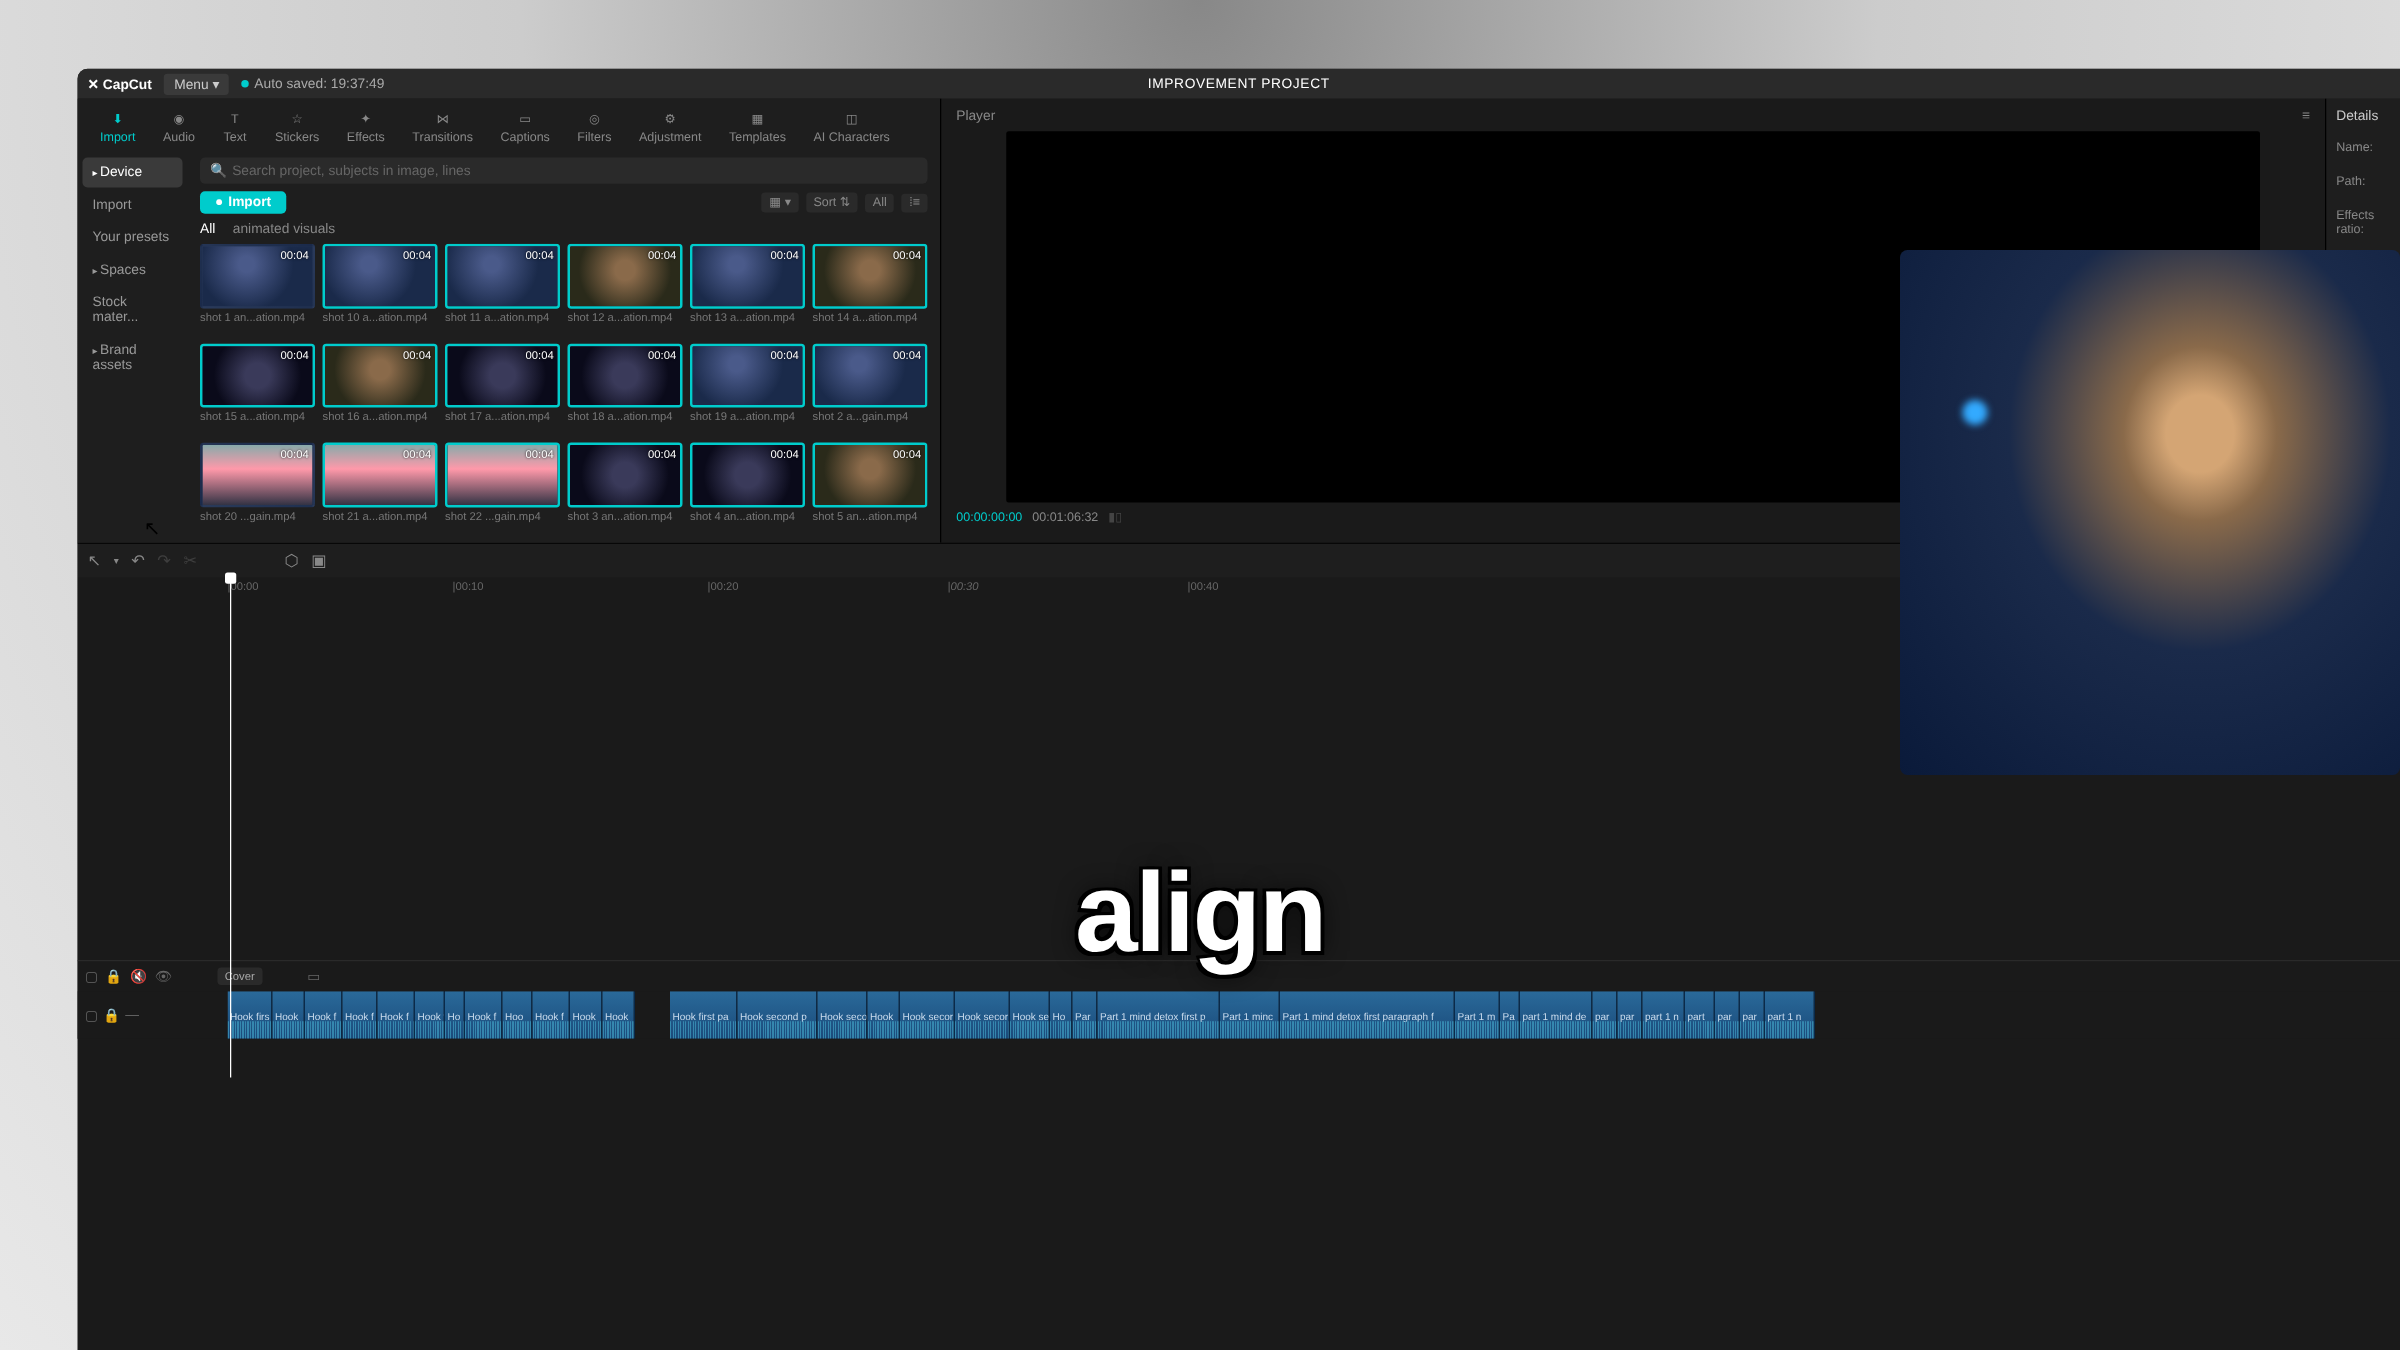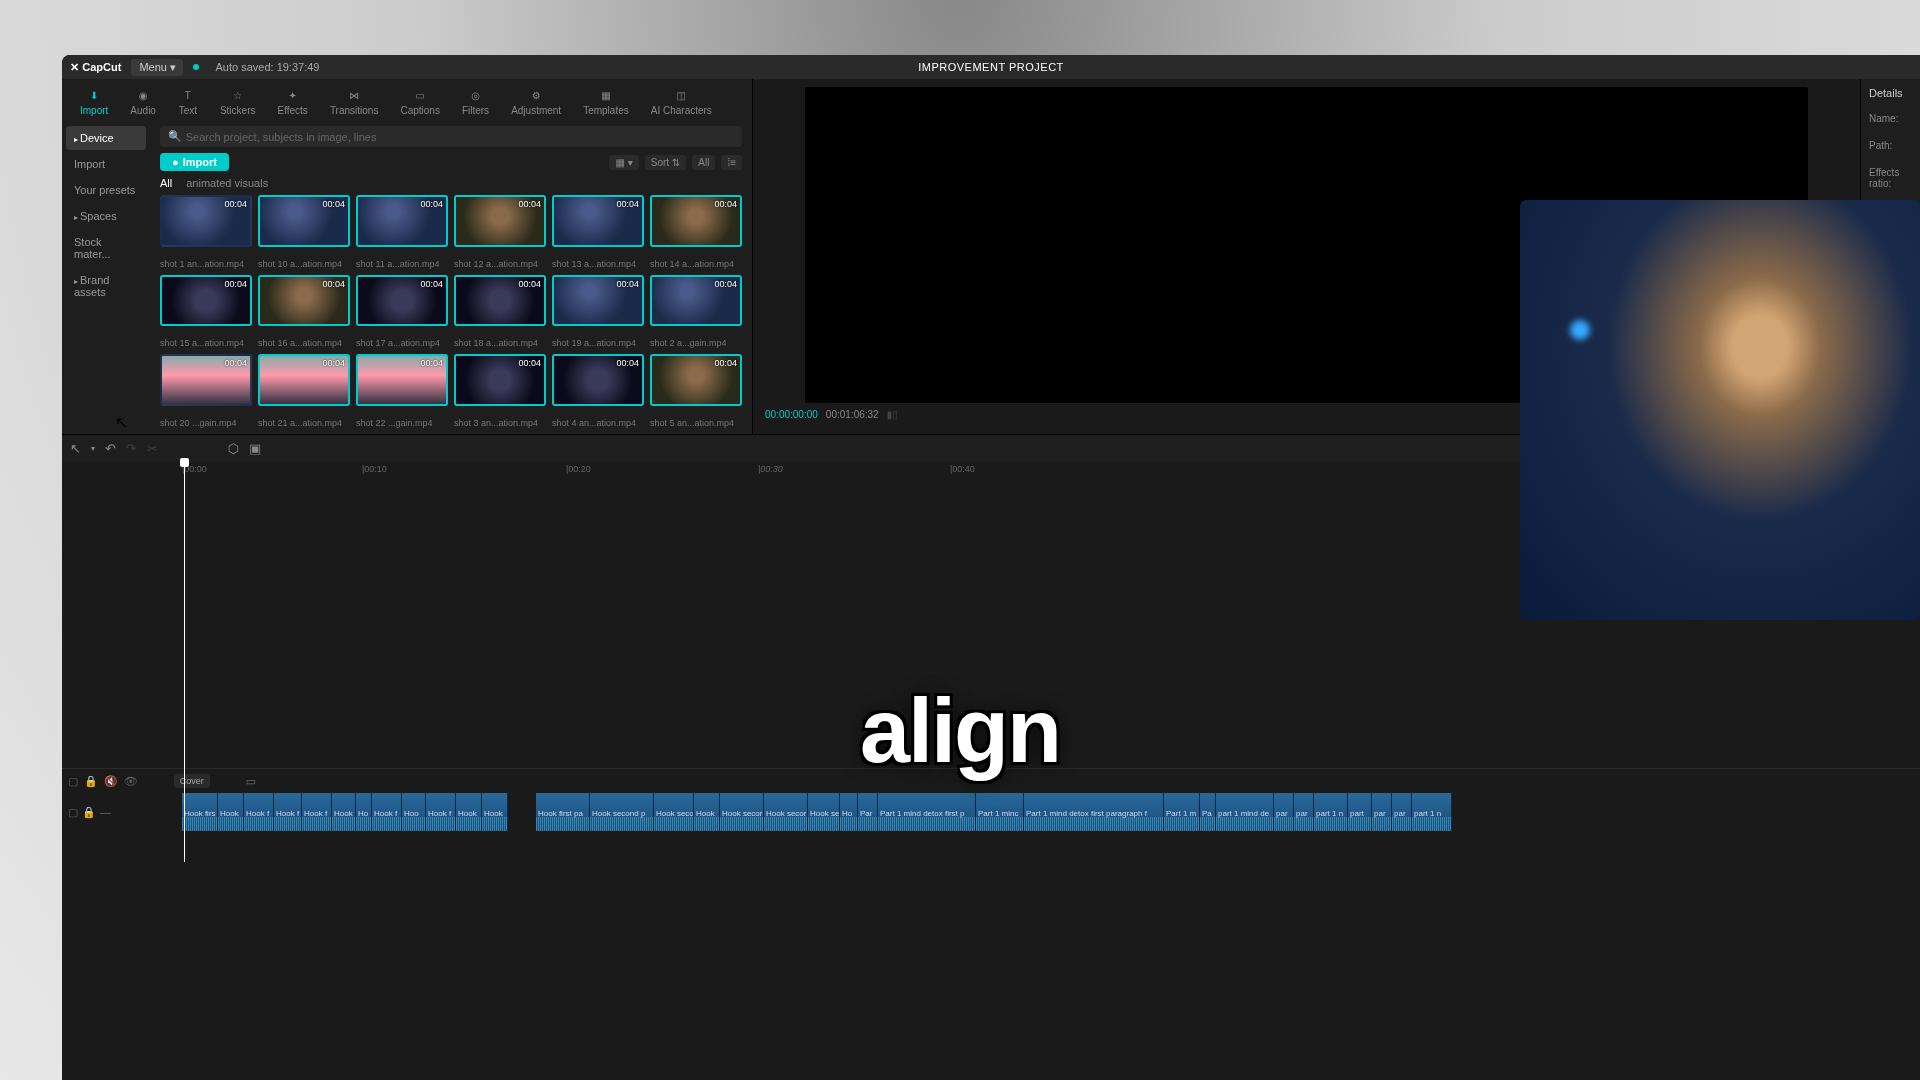--- a/index.html
+++ b/index.html
@@ -1,21 +1,21 @@
 <!DOCTYPE html>
 <html><head>
 <meta charset="utf-8">
 <style>
 * { margin: 0; padding: 0; box-sizing: border-box; font-family: -apple-system, BlinkMacSystemFont, 'Segoe UI', sans-serif; }
 body { background: radial-gradient(ellipse at top, #888 0%, #ccc 40%, #e8e8e8 100%); width: 1920px; height: 1080px; overflow: hidden; position: relative; }
 .app-window { position: absolute; top: 55px; left: 62px; right: 0; bottom: 0; background: #1a1a1a; border-radius: 8px 0 0 0; overflow: hidden; }
 .titlebar { height: 24px; background: #2a2a2a; display: flex; align-items: center; padding: 0 8px; gap: 10px; font-size: 11px; color: #aaa; }
 .titlebar .logo { color: #fff; font-weight: 600; }
 .titlebar .menu-btn { background: #3a3a3a; padding: 2px 8px; border-radius: 3px; color: #ccc; cursor: pointer; }
-.titlebar .autosave { display: flex; align-items: center; gap: 16px; }
+.titlebar .autosave { display: flex; align-items: center; gap: 4px; }
 .titlebar .dot { width: 6px; height: 6px; background: #0cc; border-radius: 50%; }
 .titlebar .project-title { position: absolute; left: 50%; transform: translateX(-50%); color: #fff; font-size: 11px; letter-spacing: 0.5px; }
 .main-area { display: flex; height: 355px; }
 .left-panel { width: 690px; background: #1e1e1e; display: flex; flex-direction: column; }
 .top-tabs { display: flex; padding: 4px 8px 0 8px; gap: 2px; background: #1e1e1e; }
 .top-tab { display: flex; flex-direction: column; align-items: center; padding: 4px 10px; color: #888; font-size: 10px; cursor: pointer; border-radius: 4px 4px 0 0; }
 .top-tab.active { color: #0cc; }
 .top-tab .ticon { width: 20px; height: 16px; margin-bottom: 2px; display: flex; align-items: center; justify-content: center; }
 .panel-body { display: flex; flex: 1; }
 .sidebar { width: 88px; background: #1e1e1e; padding: 6px 4px; }
@@ -25,21 +25,21 @@
 .media-area { flex: 1; background: #1e1e1e; padding: 6px 10px; display: flex; flex-direction: column; }
 .search-bar { background: #2a2a2a; border-radius: 4px; padding: 4px 8px; color: #666; font-size: 11px; margin-bottom: 6px; display: flex; align-items: center; gap: 4px; }
 .import-row { display: flex; align-items: center; justify-content: space-between; margin-bottom: 6px; }
 .import-btn { background: #0cc; color: #fff; padding: 3px 12px; border-radius: 4px; font-size: 11px; font-weight: 600; cursor: pointer; display: flex; align-items: center; gap: 4px; }
 .view-controls { display: flex; gap: 6px; align-items: center; font-size: 10px; color: #888; }
 .vc-btn { background: #2a2a2a; padding: 2px 6px; border-radius: 3px; cursor: pointer; }
 .filter-tabs { display: flex; gap: 14px; font-size: 11px; color: #888; margin-bottom: 6px; }
 .filter-tab { cursor: pointer; }
 .filter-tab.active { color: #fff; }
 .media-grid { display: grid; grid-template-columns: repeat(6, 1fr); gap: 6px; overflow-y: auto; flex: 1; }
-.media-item { display: flex; flex-direction: column; justify-content: space-between; }
+.media-item { display: flex; flex-direction: column; }
 .thumb { aspect-ratio: 16/9; background: linear-gradient(135deg, #2a3a5a, #1a2a4a); border-radius: 3px; position: relative; border: 2px solid #0cc; overflow: hidden; }
 .thumb.noborder { border-color: transparent; }
 .thumb .dur { position: absolute; top: 2px; right: 3px; font-size: 9px; color: #fff; text-shadow: 0 0 2px #000; }
 .thumb .anime { position: absolute; inset: 0; background: radial-gradient(circle at 40% 30%, #4a5a8a 10%, #1a2a4a 60%); }
 .thumb .anime.warm { background: radial-gradient(circle at 50% 40%, #8a6a4a 15%, #2a2a1a 70%); }
 .thumb .anime.sunset { background: linear-gradient(180deg, #8aa 0%, #f9a 40%, #334 100%); }
 .thumb .anime.dark { background: radial-gradient(circle at 50% 50%, #3a3a5a 20%, #0a0a1a 70%); }
 .media-name { font-size: 9px; color: #777; margin-top: 2px; white-space: nowrap; overflow: hidden; text-overflow: ellipsis; }
 .player-panel { flex: 1; background: #1a1a1a; padding: 8px 12px; display: flex; flex-direction: column; border-left: 1px solid #000; }
 .player-header { display: flex; justify-content: space-between; color: #888; font-size: 11px; margin-bottom: 6px; }
@@ -290,20 +290,24 @@
                   <span class="dur">00:04</span>
                 </div>
                 <div class="media-name">shot 5 an...ation.mp4</div>
               </div>
             </div>
         </div>
       </div>
     </div>
 
     <div class="player-panel">
+      <div class="player-header">
+        <span>Player</span>
+        <span>≡</span>
+      </div>
       <div class="player-viewport"></div>
       <div class="player-controls">
         <span class="time-cur">00:00:00:00</span>
         <span>00:01:06:32</span>
         <span style="color:#444">▮▯</span>
         <span class="play-btn">▶</span>
       </div>
     </div>
 
     <div class="details-panel">

